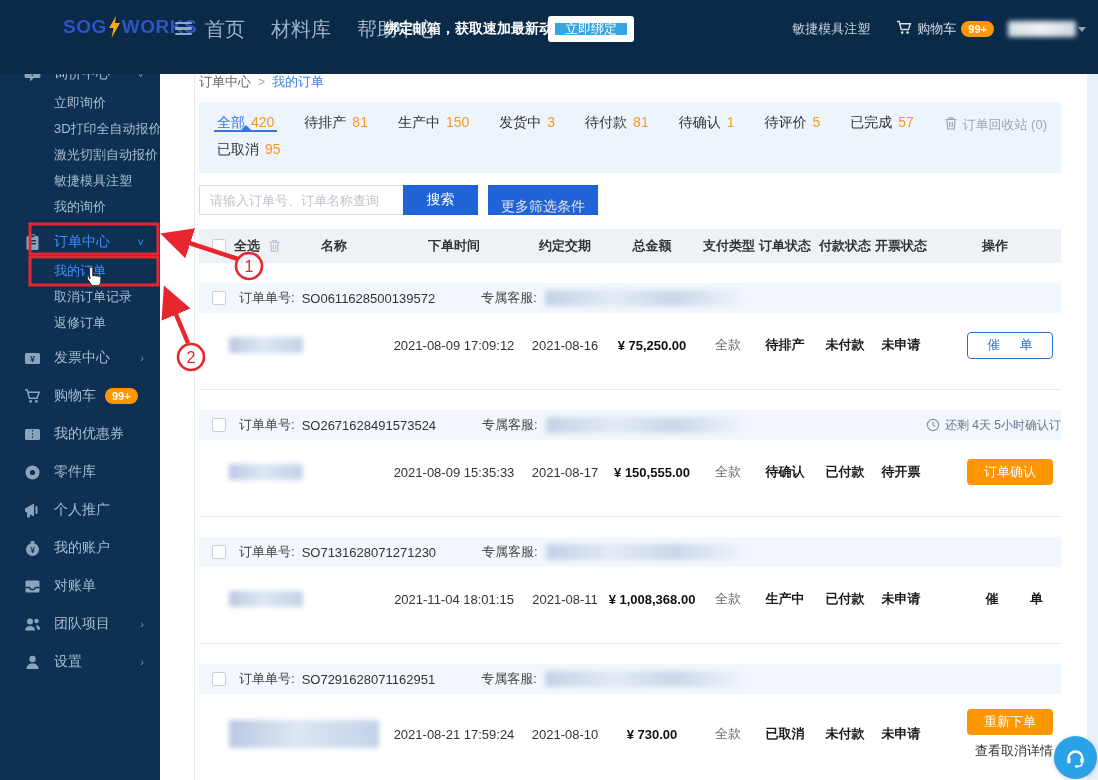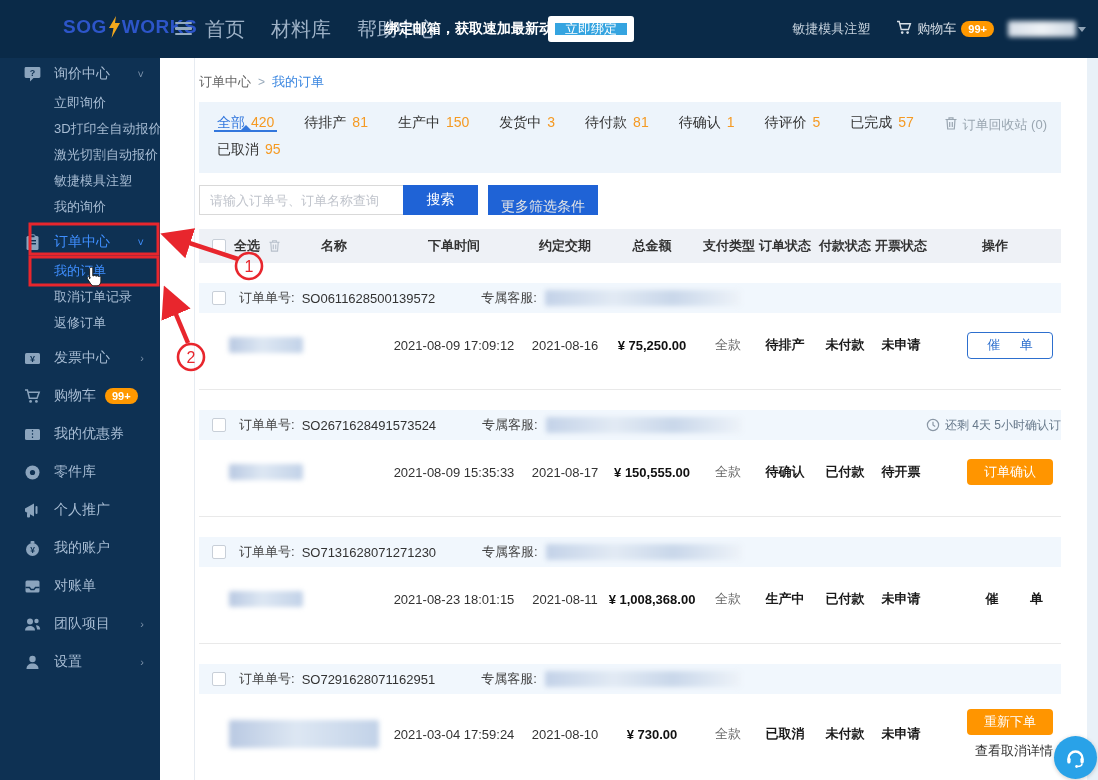--- a/index.html
+++ b/index.html
@@ -1,20 +1,20 @@
 <!DOCTYPE html>
 <html><head>
 <meta charset="utf-8">
 <style>
   * { margin:0; padding:0; box-sizing:border-box; }
   html,body { width:1098px; height:780px; }
   body { position:relative; background:#fff; font-family:"Liberation Sans","DejaVu Sans",sans-serif; overflow:hidden; font-size:13px; color:#333; }
 
   
-  .topbar { position:absolute; left:0; top:0; width:1098px; height:58px; background:#0a2a48; z-index:10; }
+  .topbar { position:absolute; left:0; top:0; width:1098px; height:74px; background:#0a2a48; z-index:10; }
   .logo { position:absolute; left:63px; top:16px; display:flex; align-items:center; font-weight:800; font-size:19px; color:#2d55c9; letter-spacing:.5px; }
   .logo .bolt { margin:0 1px; display:flex; }
   .hamburger { position:absolute; left:175px; top:22px; width:17px; height:13px; display:flex; flex-direction:column; justify-content:space-between; cursor:pointer; }
   .hamburger i { display:block; height:2.4px; background:#93a9bf; border-radius:1px; }
   .top-nav { position:absolute; left:205px; top:0; height:58px; display:flex; align-items:center; gap:26px; }
   .top-nav .nav-item { color:#9db1c6; font-size:20px; cursor:pointer; white-space:nowrap; }
   .top-notice { position:absolute; left:385px; top:0; height:58px; display:flex; align-items:center; color:#fff; font-size:14px; font-weight:bold; white-space:nowrap; }
   .bind-btn { position:absolute; left:548px; top:16px; height:26px; padding:0 10px; background:#35a4e0; border:7px solid #ffffff; border-radius:3px; color:#fff; font-size:13px; display:flex; align-items:center; cursor:pointer; }
   .top-right { position:absolute; right:12px; top:0; height:58px; display:flex; align-items:center; gap:14px; }
   .coupon-link { color:#c7d3de; font-size:13px; cursor:pointer; margin-right:12px; white-space:nowrap; }
@@ -421,21 +421,21 @@
         <span class="checkbox"></span>
         <span class="lbl">订单单号:</span>
         <span class="num">SO7131628071271230</span>
         <span class="cs">专属客服:</span>
         <span class="blur-cs"></span>
       </div>
       <div class="trow">
         <div class="name-cell">
             <span class="blur-name" style="display:block;"></span>
           </div>
-        <div class="c t-time">2021-08-23 18:01:15</div>
+        <div class="c t-time">2021-11-04 18:01:15</div>
         <div class="c t-date">2021-08-11</div>
         <div class="c t-amt">¥ 1,008,368.00</div>
         <div class="c t-type">全款</div>
         <div class="c t-status">生产中</div>
         <div class="c t-status">已付款</div>
         <div class="c t-status">未申请</div>
         <div class="action-cell">
             <span class="urge-text">催 单</span>
           </div>
       </div>
@@ -446,21 +446,21 @@
         <span class="checkbox"></span>
         <span class="lbl">订单单号:</span>
         <span class="num">SO7291628071162951</span>
         <span class="cs">专属客服:</span>
         <span class="blur-cs"></span>
       </div>
       <div class="trow tall">
         <div class="name-cell">
             <span class="blur-name wide" style="display:block;"></span>
           </div>
-        <div class="c t-time">2021-03-04 17:59:24</div>
+        <div class="c t-time">2021-08-21 17:59:24</div>
         <div class="c t-date">2021-08-10</div>
         <div class="c t-amt">¥ 730.00</div>
         <div class="c t-type">全款</div>
         <div class="c t-status">已取消</div>
         <div class="c t-status">未付款</div>
         <div class="c t-status">未申请</div>
         <div class="action-cell">
           <button class="btn-primary">重新下单</button>
           <span class="cancel-link">查看取消详情</span>
         </div>

